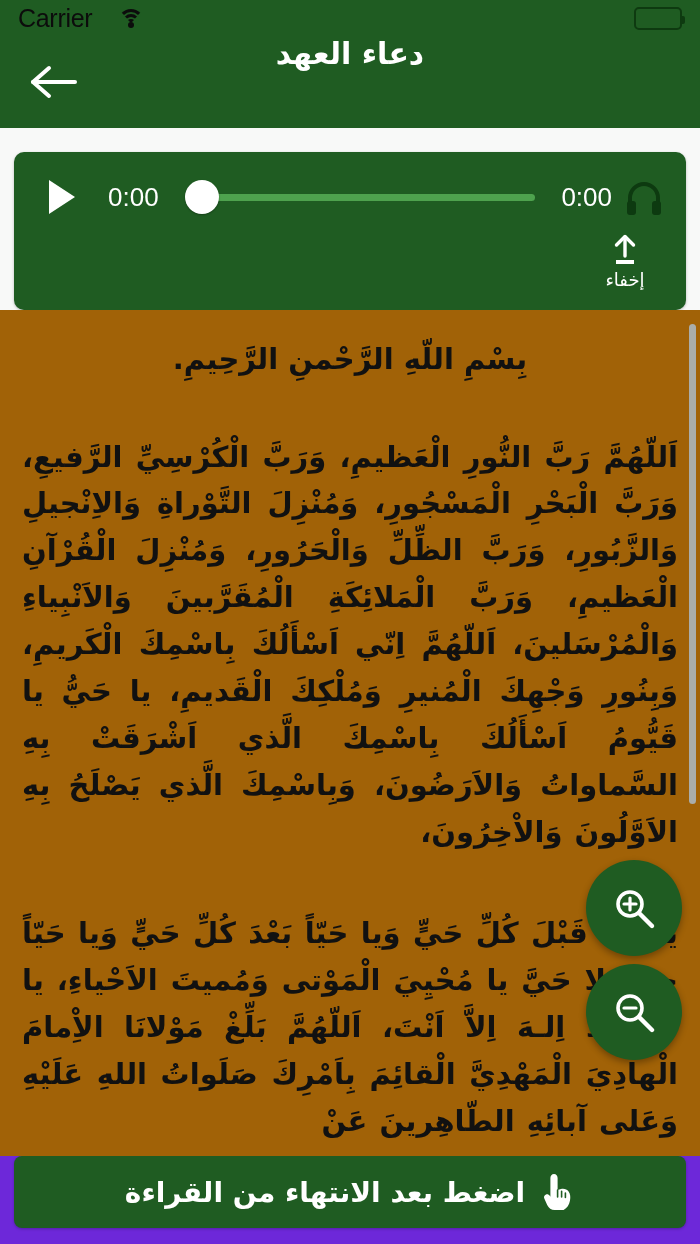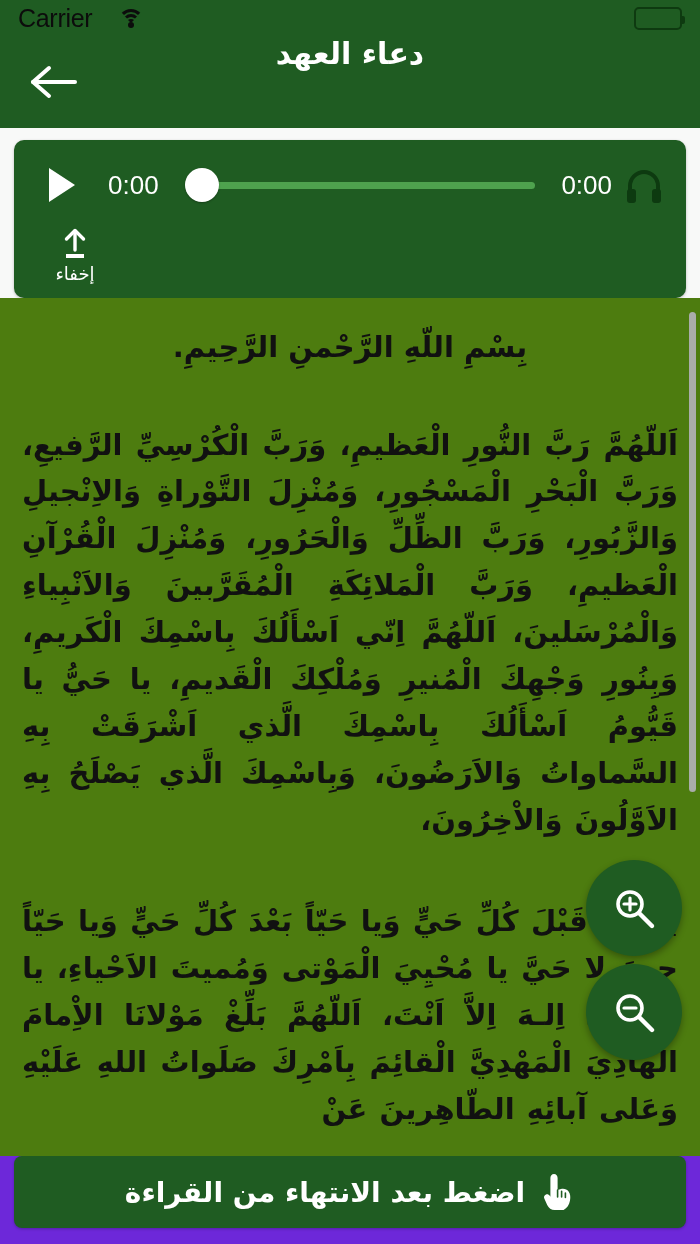--- a/index.html
+++ b/index.html
@@ -70,21 +70,21 @@
     cursor:pointer;
   }
   .nav-title{
     width:100%; text-align:center; color:#ffffff;
     font-size:30px; font-weight:bold; direction:rtl;
     font-family:"DejaVu Sans", sans-serif;
     letter-spacing:0px;
   }
 
   
-  .player-wrap{ padding:12px 14px 0 14px; flex:0 0 auto; }
+  .player-wrap{ padding:24px 14px 0 14px; flex:0 0 auto; }
   .player{
     background:#1f5c22; border-radius:10px;
     height:158px; padding:14px 18px 10px 18px;
     display:flex; flex-direction:column; justify-content:space-between;
     box-shadow:0 1px 3px rgba(0,0,0,.25);
   }
   .player-row1{ display:flex; align-items:center; height:62px; gap:0; }
   .play-btn{
     width:48px; height:48px; display:flex; align-items:center; justify-content:center;
     cursor:pointer; flex:0 0 auto; margin-left:6px;
@@ -109,21 +109,21 @@
     position:absolute; left:0; right:6px; height:7px;
     background:#4ea24e; border-radius:4px;
   }
   .slider .thumb{
     position:absolute; left:0; width:34px; height:34px;
     background:#ffffff; border-radius:50%;
     box-shadow:0 1px 2px rgba(0,0,0,.3); cursor:pointer;
   }
   .hp-icon{ width:48px; height:48px; flex:0 0 auto; display:flex; align-items:center; justify-content:center; }
 
-  .player-row2{ display:flex; align-items:flex-end; height:66px; }
+  .player-row2{ display:flex; align-items:flex-end; height:66px;flex-direction:column; }
   .hide-btn{
     width:86px; display:flex; flex-direction:column; align-items:center;
     cursor:pointer; padding-bottom:4px;
   }
   .hide-label{
     color:#ffffff; font-size:18px; direction:rtl;
     font-family:"DejaVu Sans", sans-serif; margin-top:1px;
   }
   .reciter-sel{
     flex:1 1 auto; margin-right:6px; margin-left:12px;
@@ -139,21 +139,21 @@
   }
   .reciter-name{
     color:#ffffff; font-size:27px; font-weight:bold;
     font-family:"DejaVu Sans", sans-serif; direction:rtl;
     margin-left:26px;
   }
 
   
   .content{
     position:relative; flex:1 1 auto; overflow:hidden;
-    background:#4d7c0f; padding:18px 22px 0 22px;
+    background:#a16207; padding:18px 22px 0 22px;
     direction:rtl;
   }
   .scrollbar{
     position:absolute; top:14px; right:4px; width:7px;
     height:480px; background:#aaadaa; border-radius:4px;
   }
   .basmala{
     text-align:center; font-size:29px; font-weight:bold;
     color:#111; direction:rtl; margin:10px 0 0 0;
     font-family:"DejaVu Sans", sans-serif;

